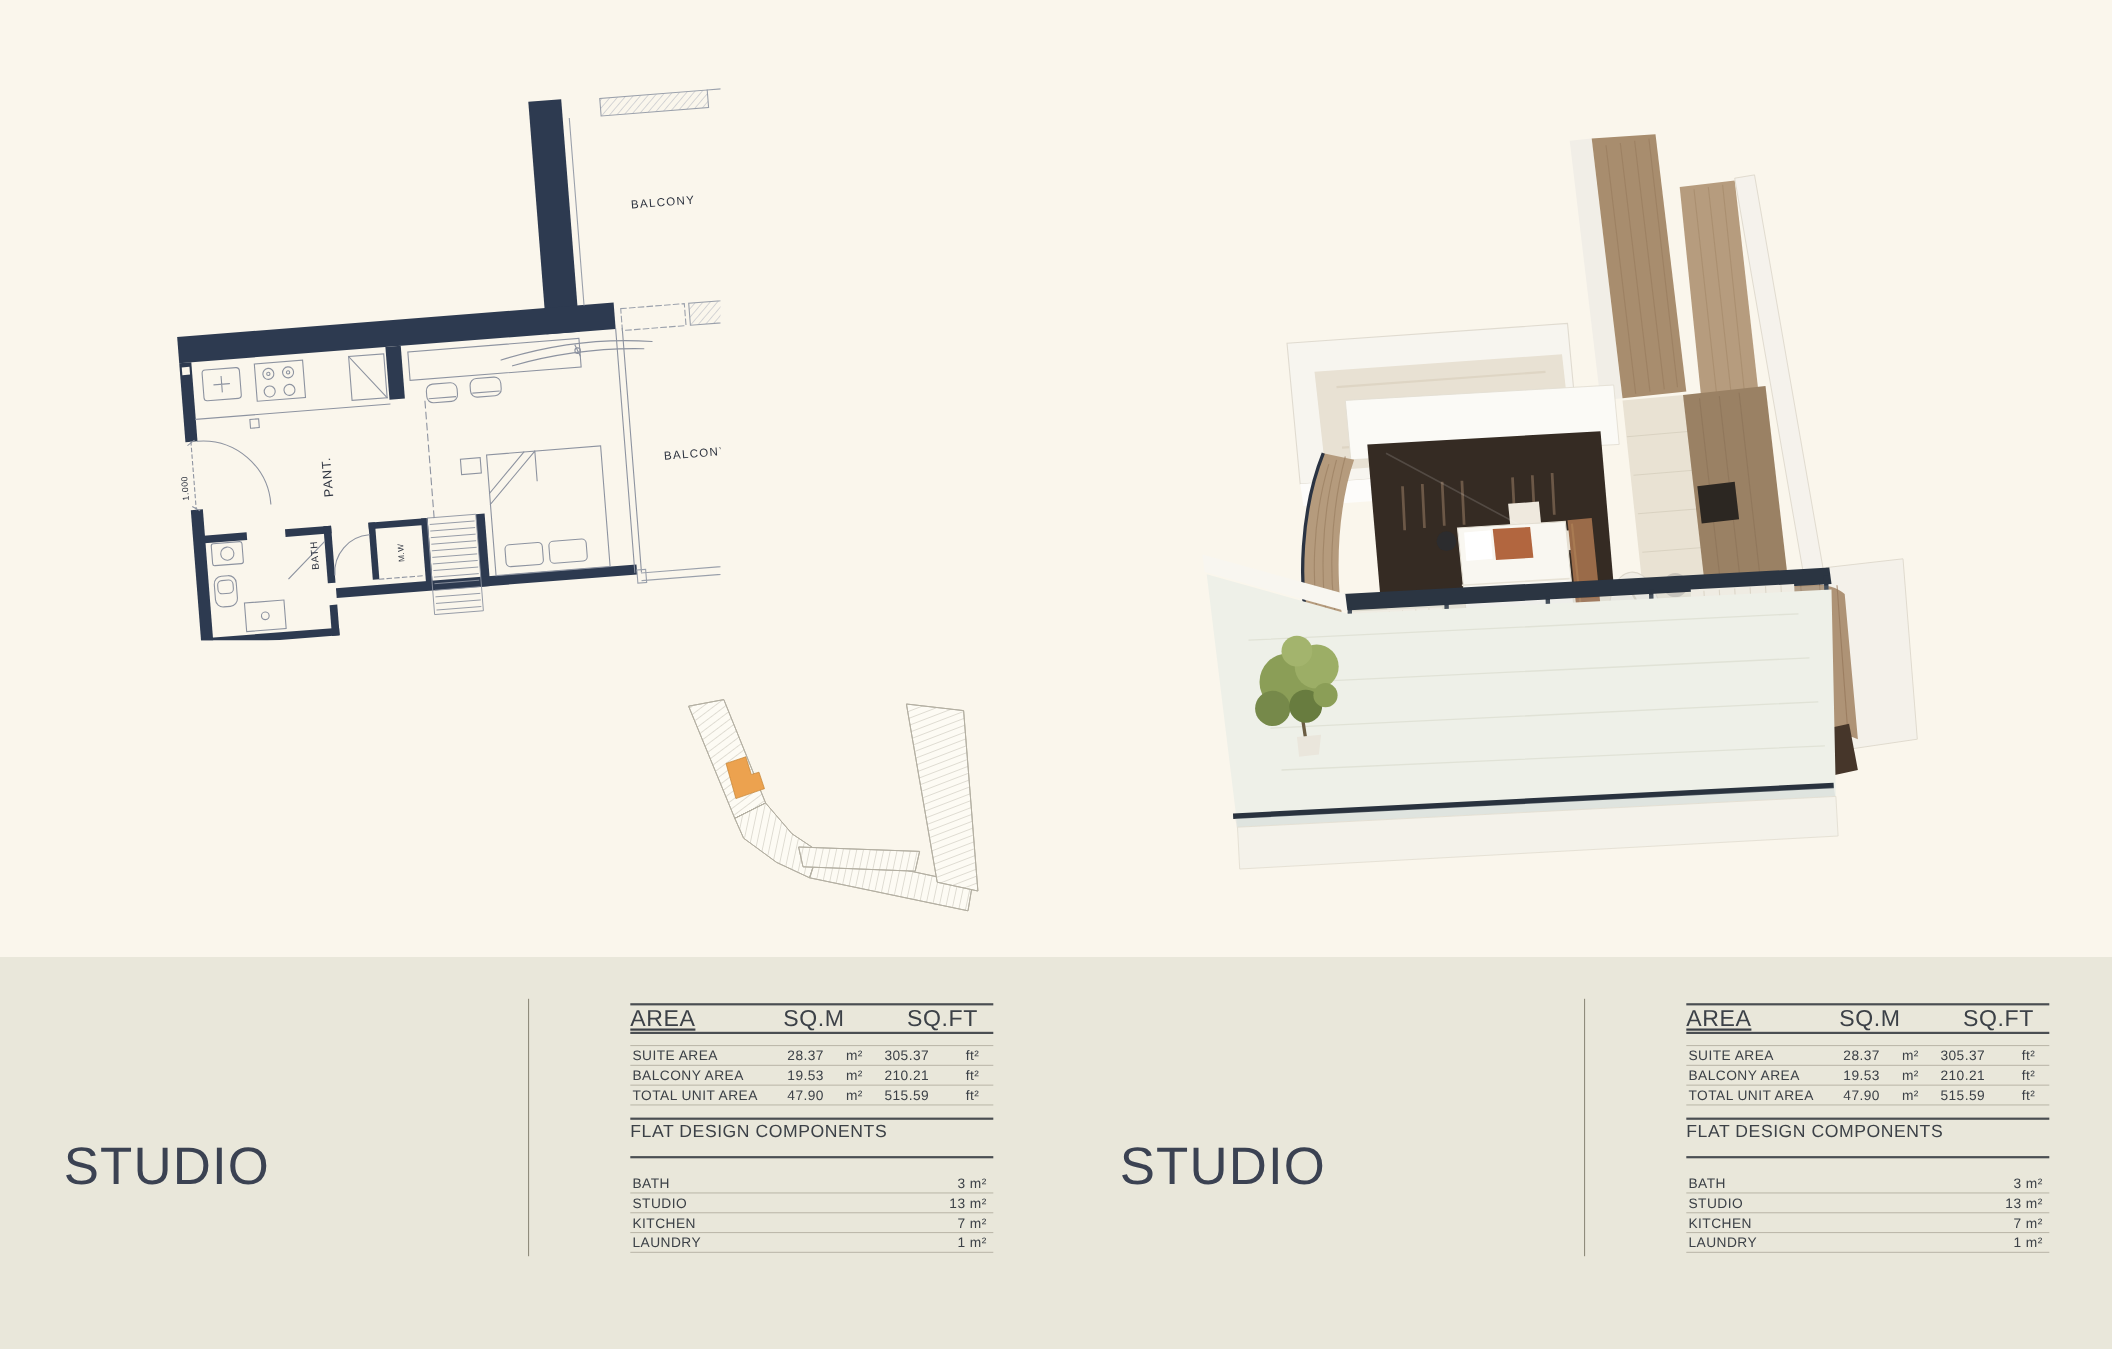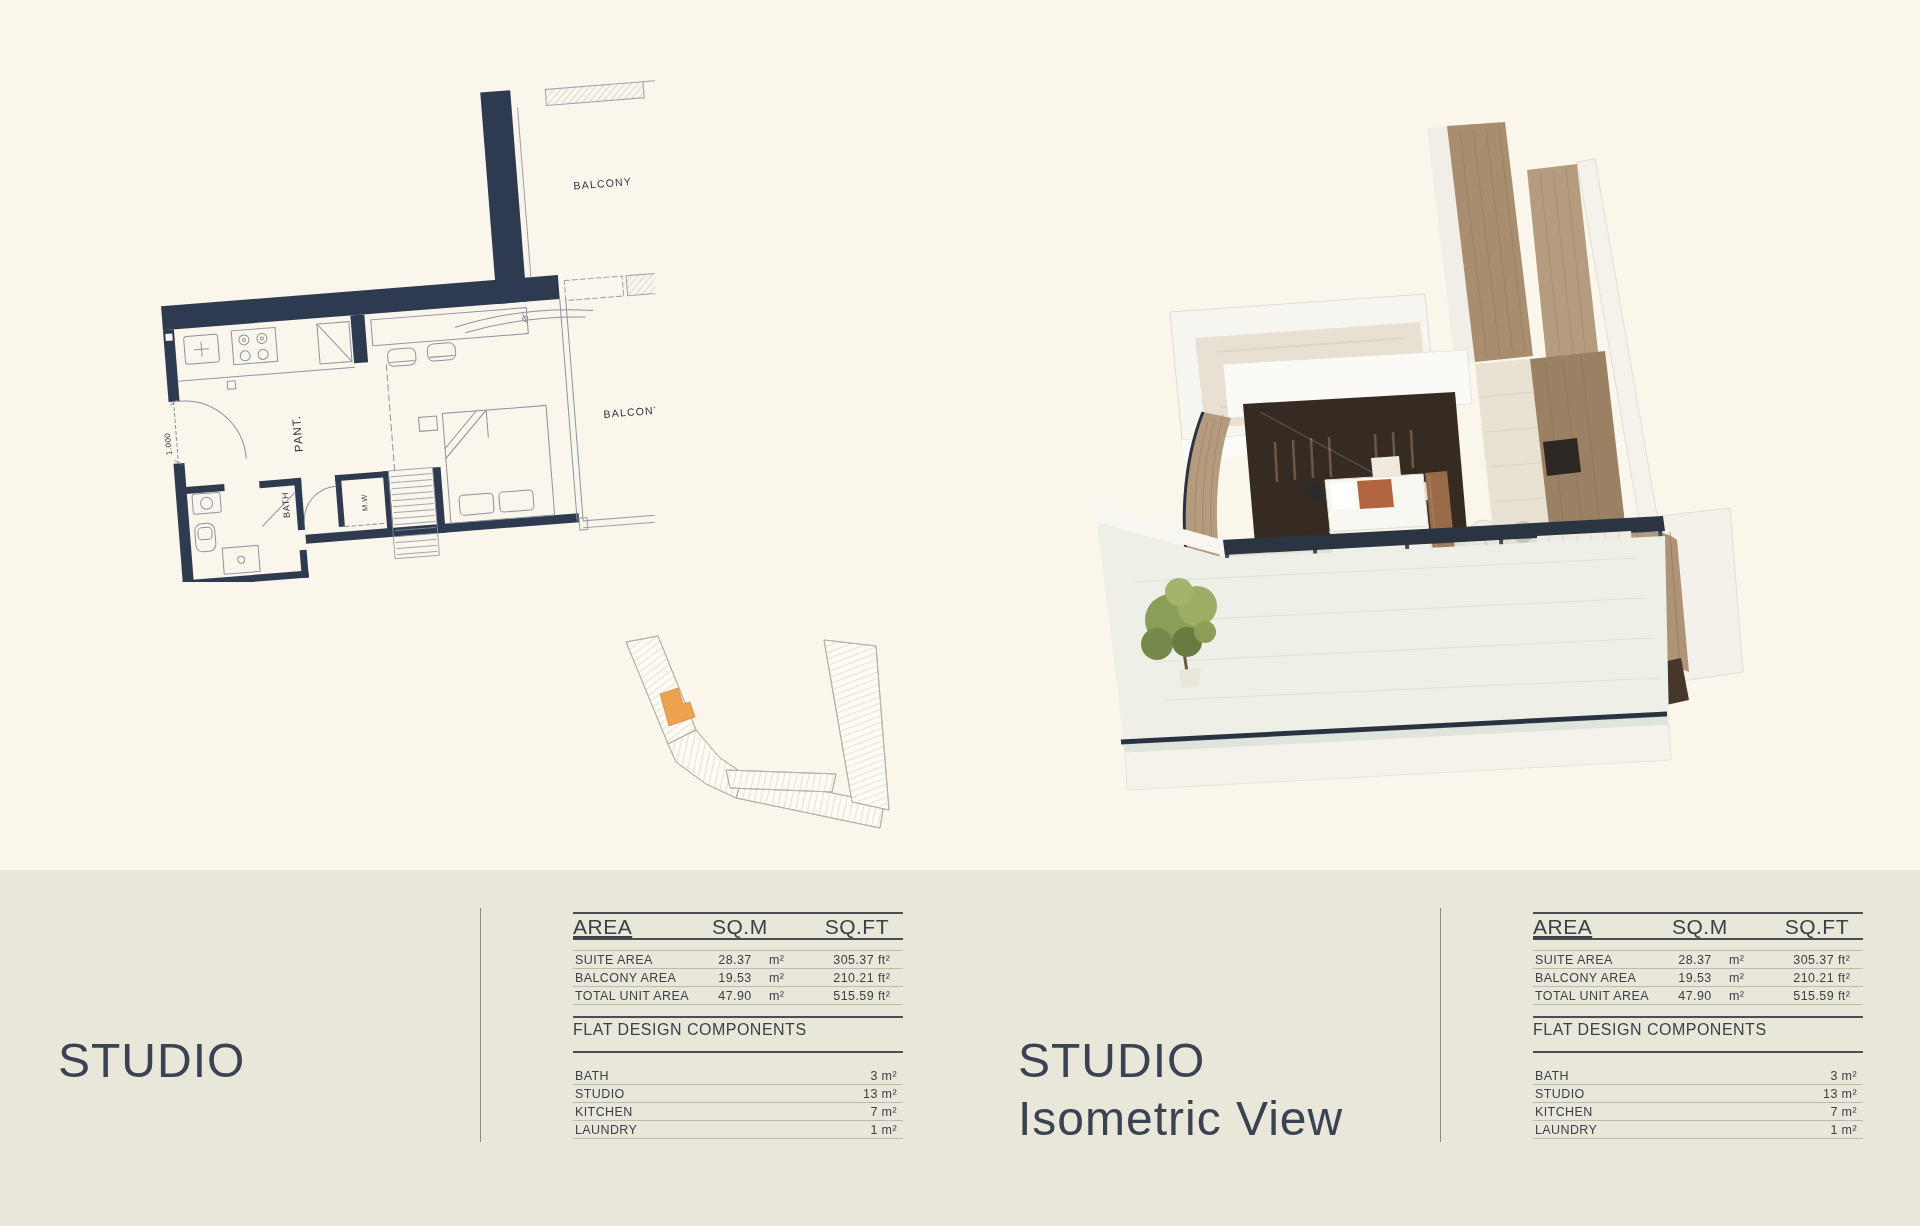--- a/index.html
+++ b/index.html
@@ -31,23 +31,23 @@
     color:#3c4147;
   }
   .tline{position:absolute;left:0;right:0;height:0;border-top:2px solid #4a4e52;}
   .thin{position:absolute;left:0;right:0;height:0;border-top:1px solid #bdb9ab;}
   .t-header{position:absolute;left:0;right:0;top:10px;height:20px;font-size:21px;letter-spacing:0.5px;text-decoration:underline;}
   .t-header .h-sqm{position:absolute;left:139px;}
   .t-header .h-sqft{position:absolute;right:14px;}
   .t-row{position:absolute;left:0;right:0;height:16px;border-bottom:1px solid #bdb9ab;
          font-size:12.5px;line-height:16px;letter-spacing:0.4px;}
   .t-row .lbl{position:absolute;left:2px;text-align:right;}
-  .t-row .n1{position:absolute;left:132px;width:60px;text-align:center;}
+  .t-row .n1{position:absolute;left:116px;width:60px;text-align:right;}
   .t-row .u1{position:absolute;left:196px;}
-  .t-row .n2{position:absolute;left:231px;width:70px;text-align:right;}
+  .t-row .n2{position:absolute;left:231px;width:70px;text-align:left;}
   .t-row .u2{position:absolute;left:305px;}
   .t-comp-title{position:absolute;left:0;top:116px;font-size:16px;letter-spacing:0.5px;}
   .c-row{position:absolute;left:0;right:0;height:16px;border-bottom:1px solid #bdb9ab;
          font-size:12.5px;line-height:16px;letter-spacing:0.4px;}
   .c-row .lbl{position:absolute;left:2px;}
   .c-row .val{position:absolute;right:6px;}
   svg text{font-family:"Liberation Sans", sans-serif;}
 </style>
 </head>
 <body>
@@ -331,21 +331,20 @@
       <span class="val">7 m²</span>
   </div>
   <div class="c-row" style="top:217px;">
     <span class="lbl">LAUNDRY</span>
       <span class="val">1 m²</span>
   </div>
 </div>
 
 <div class="block-title" style="left:1018px;top:1032px;">
   <div>STUDIO</div>
-  <div>Isometric View</div>
 </div>
 
 <div class="vdivider" style="left:1440px;"></div>
 
 <div class="area-table" style="left:1533px;">
   <div class="tline" style="top:7px;"></div>
   <div class="t-header">
     <span>AREA</span>
     <span class="h-sqm">SQ.M</span>
     <span class="h-sqft">SQ.FT</span>

